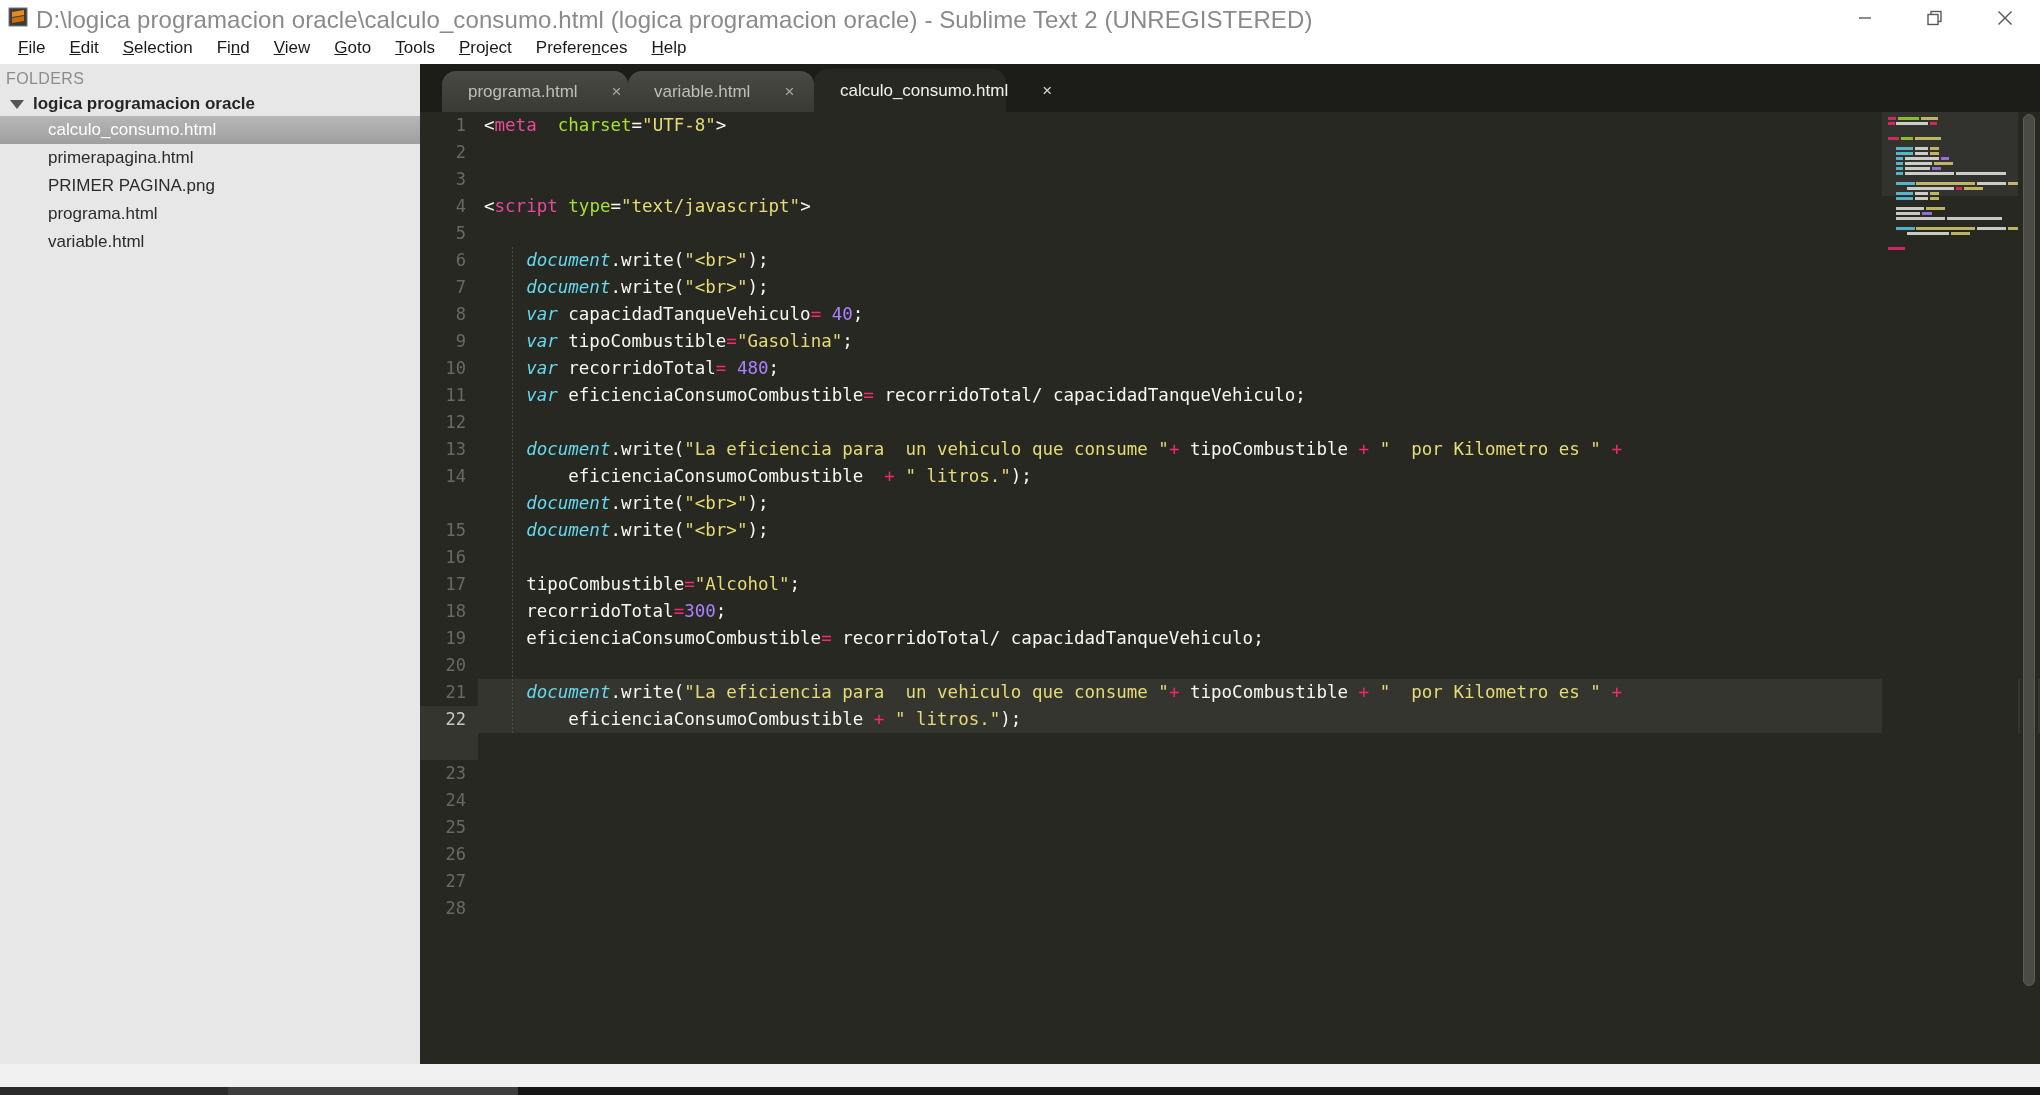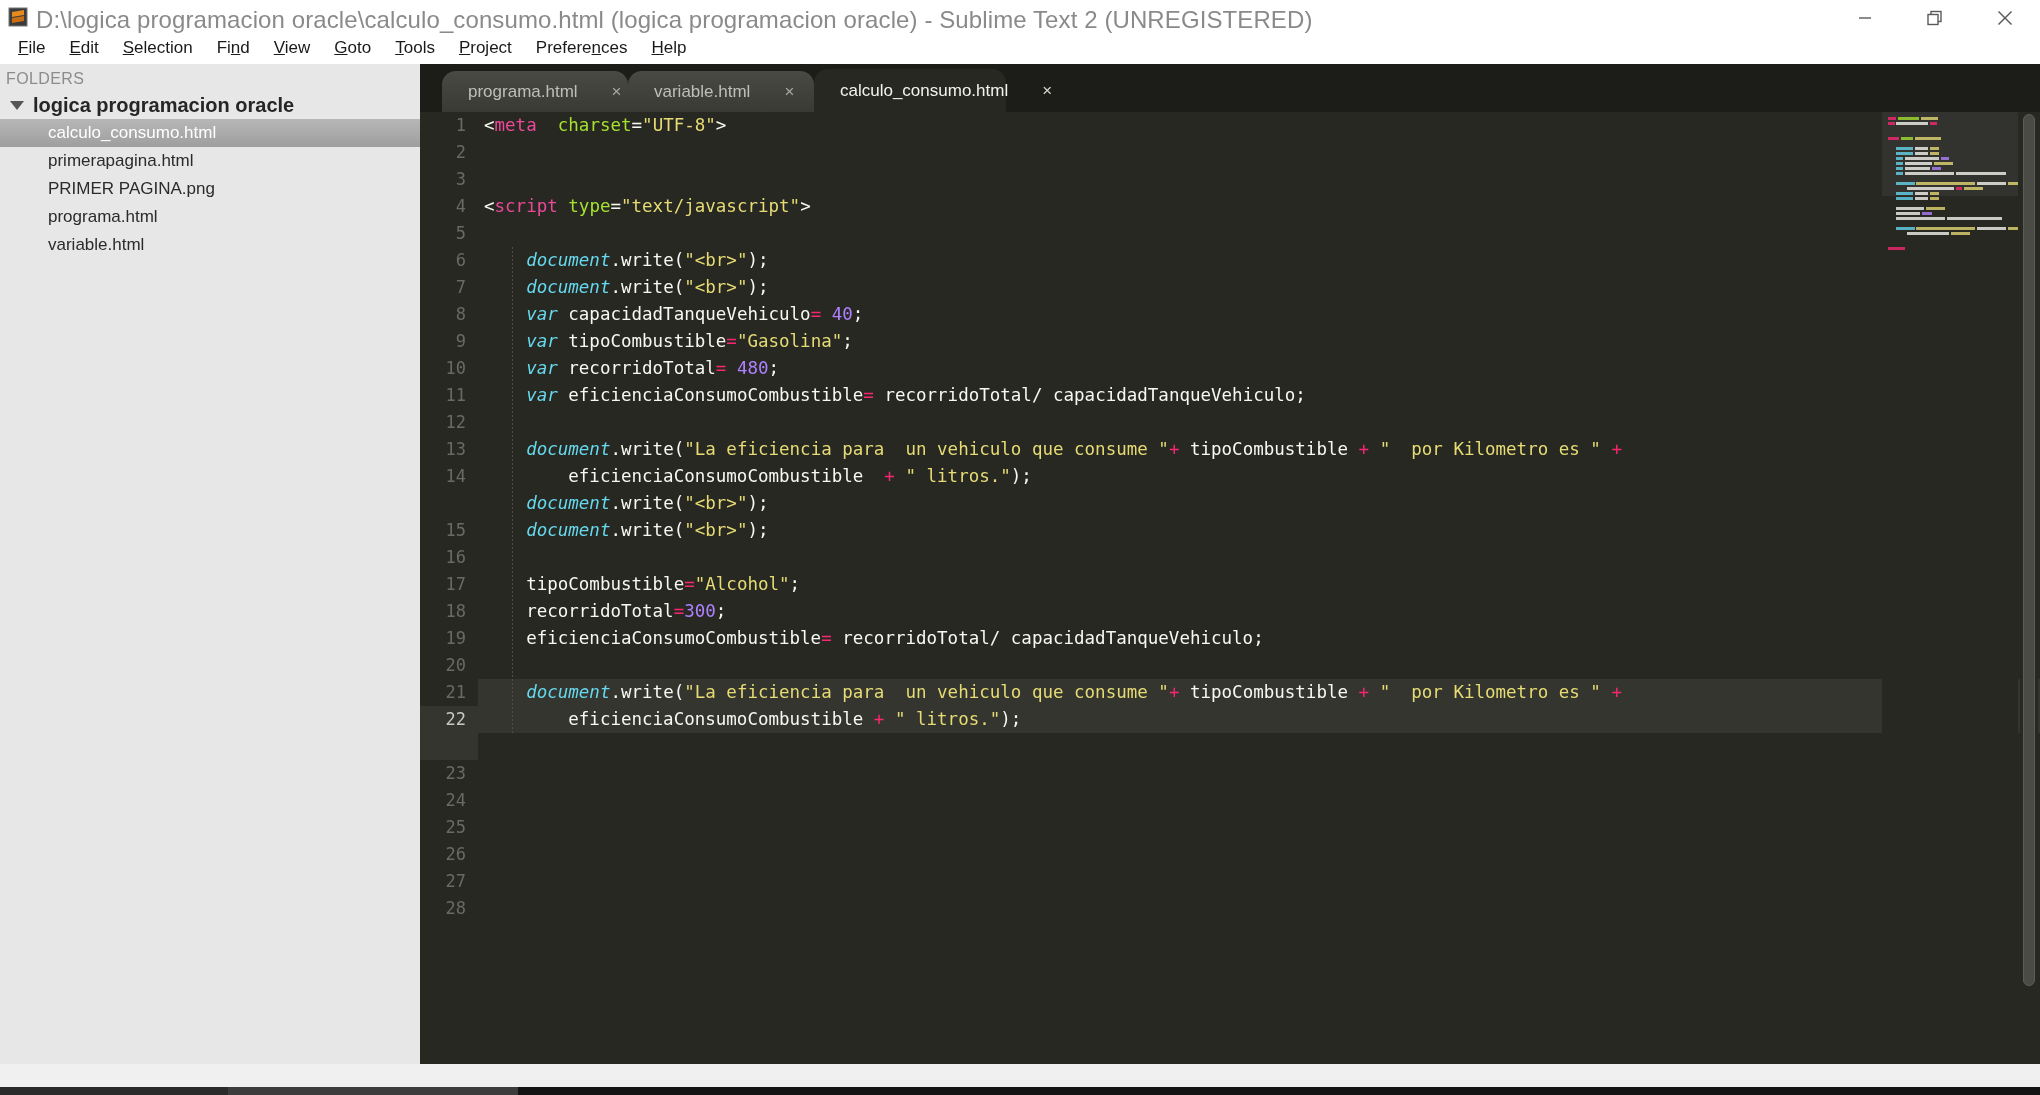--- a/index.html
+++ b/index.html
@@ -79,21 +79,21 @@
     overflow: hidden;
   }
   .sb-header {
     font-size: 16px; color: #8c8c8c;
     padding: 6px 0 4px 6px;
     letter-spacing: 0.4px;
   }
   .sb-folder {
     display: flex; align-items: center;
     padding: 2px 0 2px 10px;
-    font-size: 20px; font-weight: bold; color: #262626;
+    font-size: 17px; font-weight: bold; color: #262626;
     white-space: nowrap;
   }
   .caret {
     width: 0; height: 0;
     border-left: 7px solid transparent;
     border-right: 7px solid transparent;
     border-top: 9px solid #555;
     margin-right: 9px;
   }
   .sb-file {

